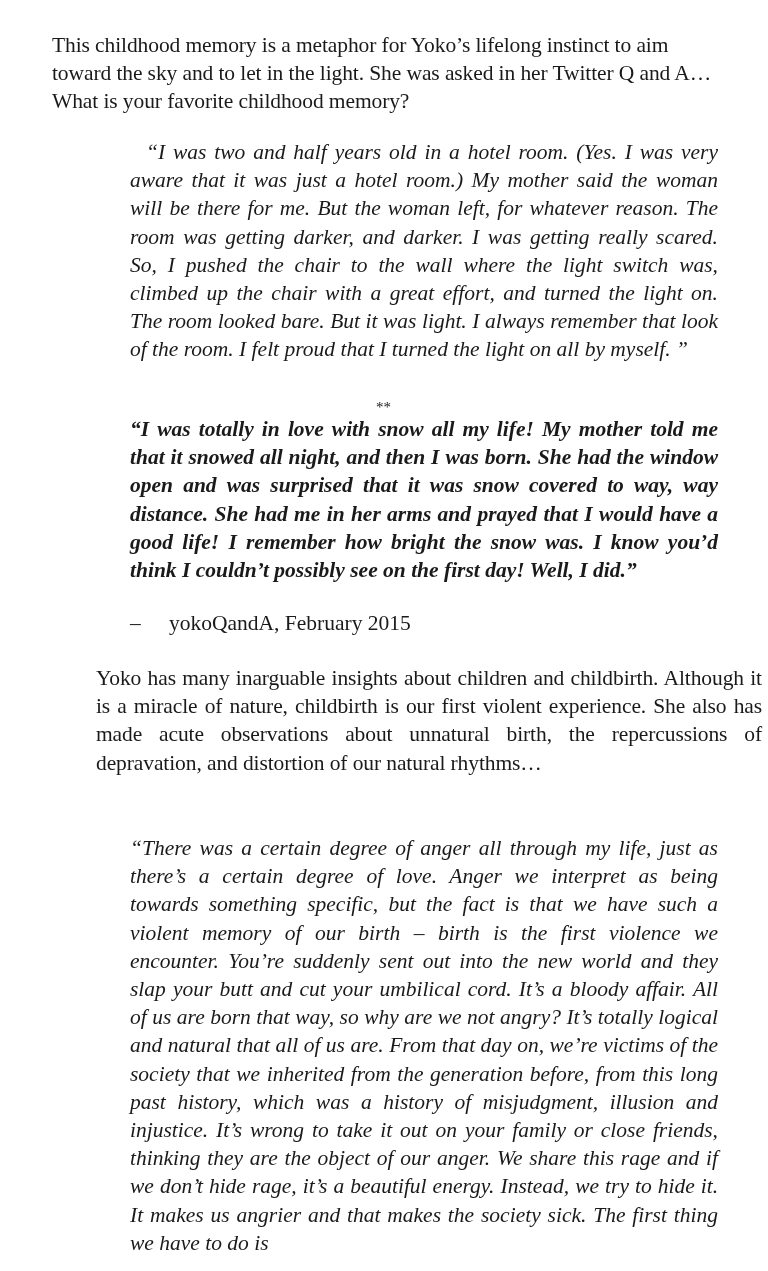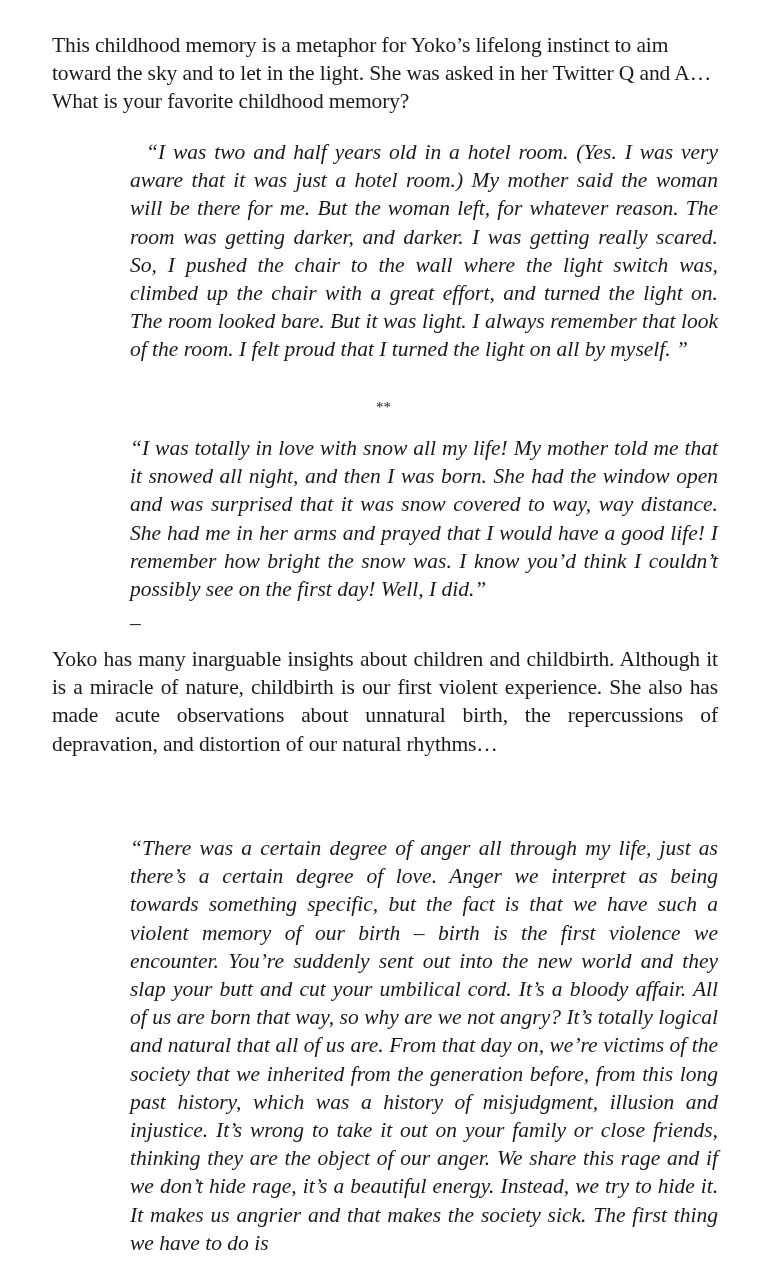--- a/index.html
+++ b/index.html
@@ -27,34 +27,34 @@
       left: 52px;
       width: 666px;
       font-family: "Liberation Serif", serif;
       font-size: 21.5px;
       line-height: 28.2px;
       margin: 0;
       text-align: justify;
       letter-spacing: -0.1px;
     }
     .para-1 { top: 31px; text-align: left; }
-    .para-2 { top: 645px; }
+    .para-2 { top: 664px; margin-left: 44px; }
     .quote {
       position: absolute;
       left: 130px;
       width: 588px;
       font-family: "Liberation Serif", serif;
       font-style: italic;
       font-size: 21.5px;
       line-height: 28.2px;
       margin: 0;
       text-align: justify;
     }
     .quote-1 { top: 138px; text-indent: 16px; }
-    .quote-2 { top: 434px; }
+    .quote-2 { top: 415px; font-weight: bold; }
     .quote-3 { top: 834px; font-style: italic; }
     .separator {
       position: absolute;
       top: 397px;
       left: 376px;
       font-family: "Liberation Serif", serif;
       font-size: 15px;
       line-height: 20px;
       margin: 0;
     }
@@ -81,18 +81,19 @@
   <p class="para para-1">This childhood memory is a metaphor for Yoko’s lifelong instinct to aim toward the sky and to let in the light.  She was asked in her Twitter Q and A… What is your favorite childhood memory?</p>
 
   <p class="quote quote-1">“I was two and half years old in a hotel room. (Yes. I was very aware that it was just a hotel room.) My mother said the woman will be there for me. But the woman left, for whatever reason. The room was getting darker, and darker. I was getting really scared. So, I pushed the chair to the wall where the light switch was, climbed up the chair with a great effort, and turned the light on. The room looked bare. But it was light. I always remember that look of the room. I felt proud that I turned the light on all by myself. ”</p>
 
   <p class="separator">**</p>
 
   <p class="quote quote-2">“I was totally in love with snow all my life! My mother told me that it snowed all night, and then I was born. She had the window open and was surprised that it was snow covered to way, way distance. She had me in her arms and prayed that I would have a good life! I remember how bright the snow was. I know you’d think I couldn’t possibly see on the first day! Well, I did.”</p>
 
   <p class="attribution">
     <span class="dash">–</span>
+    <span>yokoQandA, February 2015</span>
   </p>
 
   <p class="para para-2">Yoko has many inarguable insights about children and childbirth. Although it is a miracle of nature, childbirth is our first violent experience. She also has made acute observations about unnatural birth, the repercussions of depravation, and distortion of our natural rhythms…</p>
 
   <p class="quote quote-3">“There was a certain degree of anger all through my life, just as there’s a certain degree of love. Anger we interpret as being towards something specific, but the fact is that we have such a violent memory of our birth – birth is the first violence we encounter. You’re suddenly sent out into the new world and they slap your butt and cut your umbilical cord. It’s a bloody affair. All of us are born that way, so why are we not angry? It’s totally logical and natural that all of us are. From that day on, we’re victims of the society that we inherited from the generation before, from this long past history, which was a history of misjudgment, illusion and injustice. It’s wrong to take it out on your family or close friends, thinking they are the object of our anger. We share this rage and if we don’t hide rage, it’s a beautiful energy. Instead, we try to hide it. It makes us angrier and that makes the society sick. The first thing we have to do is</p>
 </div>
 
 </body></html>

